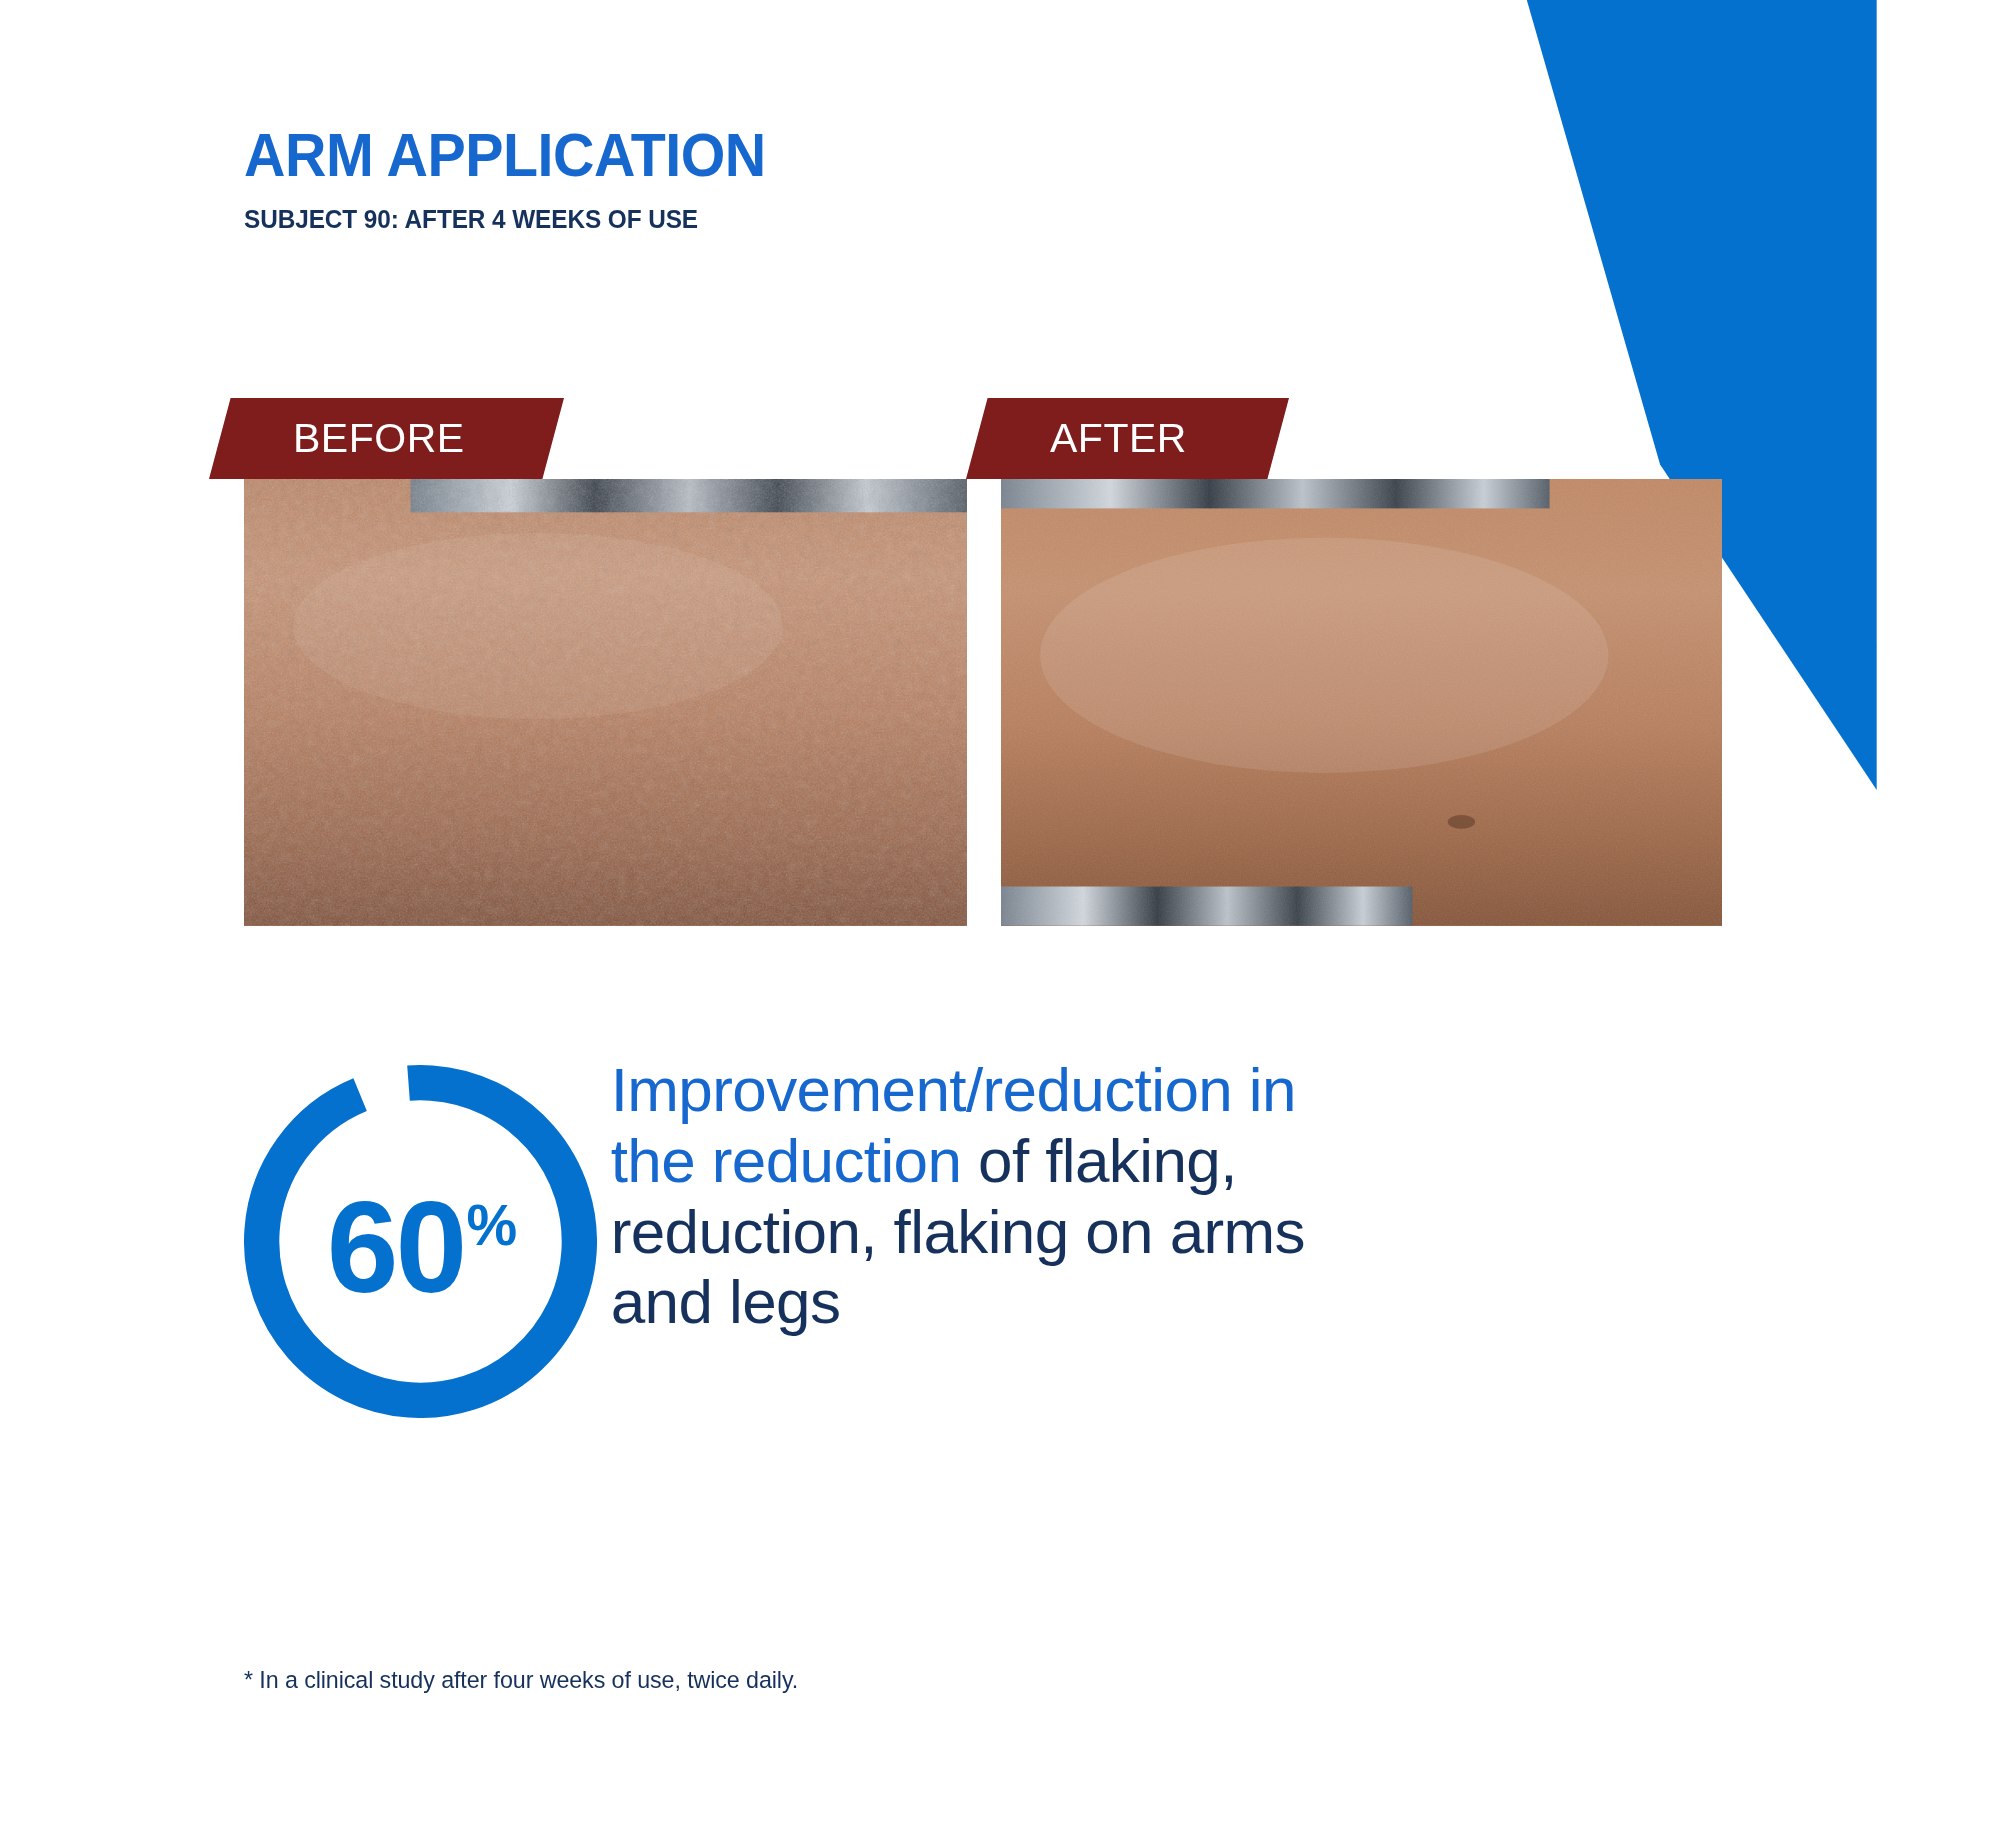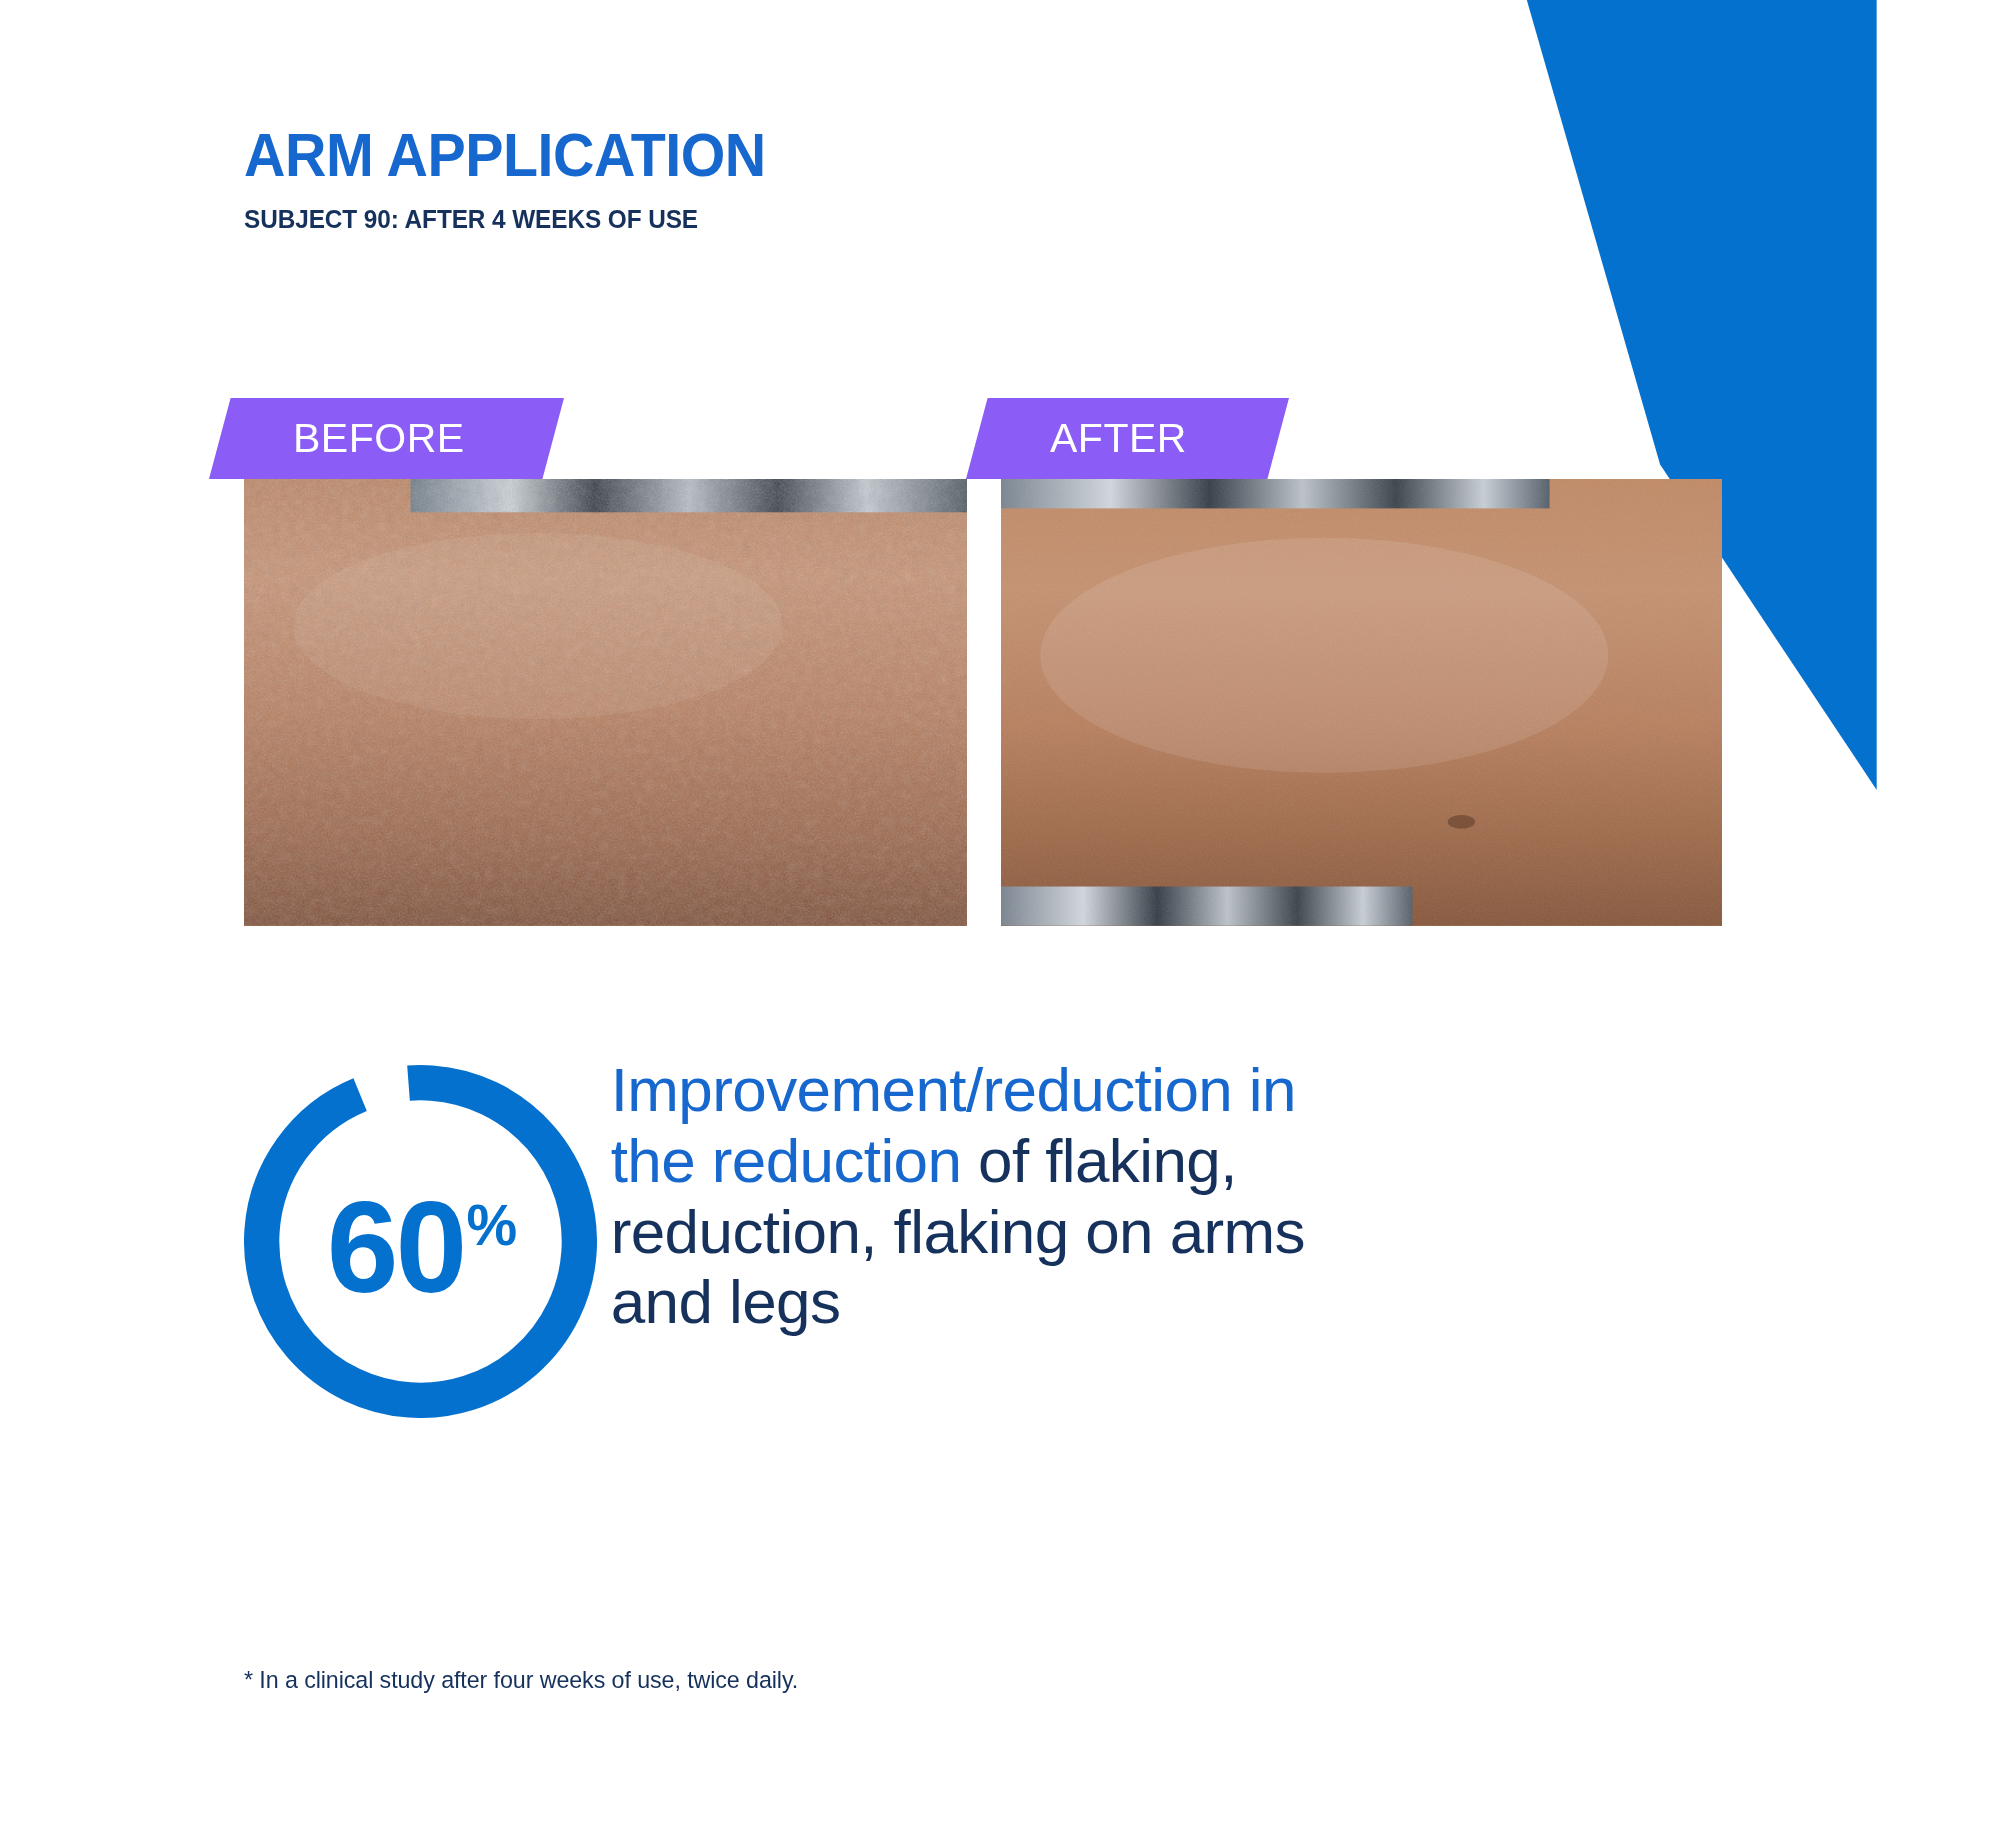--- a/index.html
+++ b/index.html
@@ -35,21 +35,21 @@
   .photo-card{position:absolute;top:479px;height:447px;}
   .photo-card.before{left:244px;width:723px;}
   .photo-card.after{left:1001px;width:721px;}
   .photo{
     position:absolute;inset:0;overflow:hidden;
     background:#b8764f;
   }
   .skin{position:absolute;inset:0;}
   .tab{
     position:absolute;top:-81px;height:81px;
-    background:#8b5cf6;
+    background:#7f1d1d;
     display:flex;align-items:center;
     color:#ffffff;
     font-size:41px;font-weight:500;letter-spacing:0.5px;
     z-index:5;
   }
   .tab-before{
     left:-35px;width:355px;
     padding-left:84px;box-sizing:border-box;
     clip-path:polygon(21.6px 0, 100% 0, calc(100% - 21.6px) 100%, 0 100%);
   }

